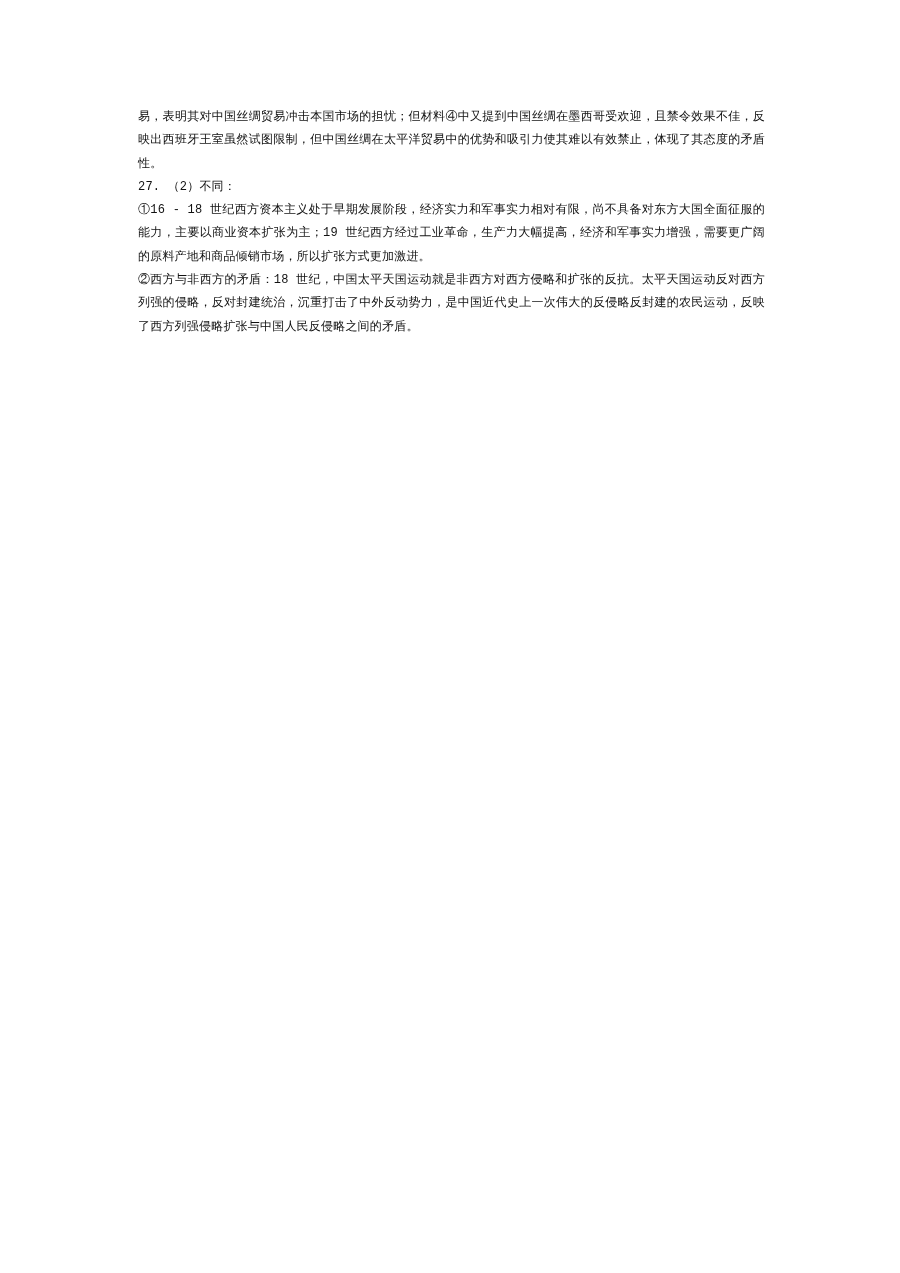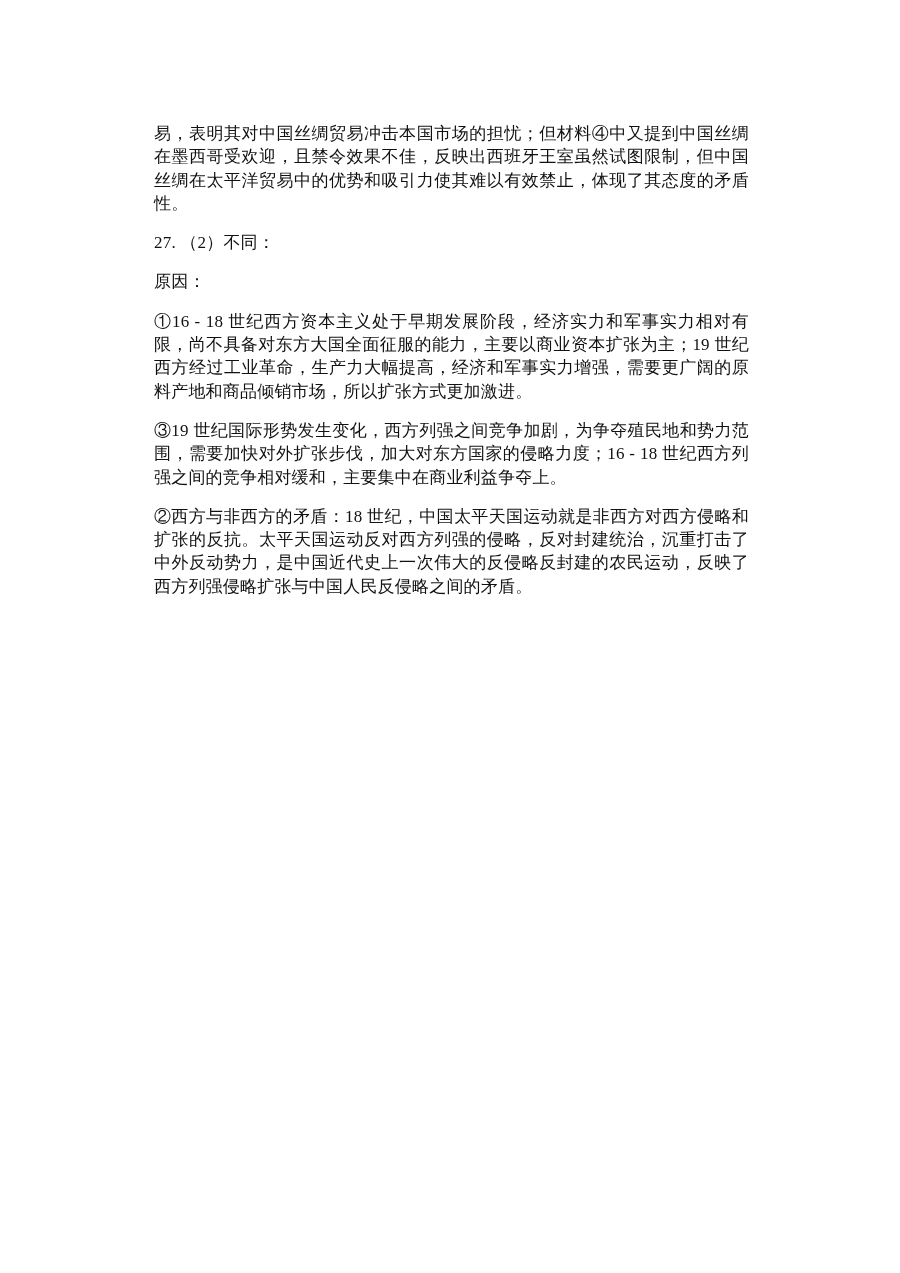--- a/index.html
+++ b/index.html
@@ -15,33 +15,32 @@
     color: #111111;
     overflow: hidden;
   }
   .page {
     position: absolute;
     top: 106px;
     left: 138px;
     width: 627px;
   }
   .page p {
-    margin: 16px;
+    margin: 0;
     padding: 0;
-    font-size: 17px;
+    font-size: 12px;
     line-height: 23.3px;
     text-align: justify;
     text-justify: inter-character;
     letter-spacing: 0.2px;
     word-break: break-all;
+    font-family: Liberation Mono, monospace;
   }
 </style>
 </head>
 <body>
 
 <div class="page">
   <p>易，表明其对中国丝绸贸易冲击本国市场的担忧；但材料④中又提到中国丝绸在墨西哥受欢迎，且禁令效果不佳，反映出西班牙王室虽然试图限制，但中国丝绸在太平洋贸易中的优势和吸引力使其难以有效禁止，体现了其态度的矛盾性。</p>
   <p>27. （2）不同：</p>
-  <p>原因：</p>
   <p>①16 - 18 世纪西方资本主义处于早期发展阶段，经济实力和军事实力相对有限，尚不具备对东方大国全面征服的能力，主要以商业资本扩张为主；19 世纪西方经过工业革命，生产力大幅提高，经济和军事实力增强，需要更广阔的原料产地和商品倾销市场，所以扩张方式更加激进。</p>
-  <p>③19 世纪国际形势发生变化，西方列强之间竞争加剧，为争夺殖民地和势力范围，需要加快对外扩张步伐，加大对东方国家的侵略力度；16 - 18 世纪西方列强之间的竞争相对缓和，主要集中在商业利益争夺上。</p>
   <p>②西方与非西方的矛盾：18 世纪，中国太平天国运动就是非西方对西方侵略和扩张的反抗。太平天国运动反对西方列强的侵略，反对封建统治，沉重打击了中外反动势力，是中国近代史上一次伟大的反侵略反封建的农民运动，反映了西方列强侵略扩张与中国人民反侵略之间的矛盾。</p>
 </div>
 
 </body></html>

